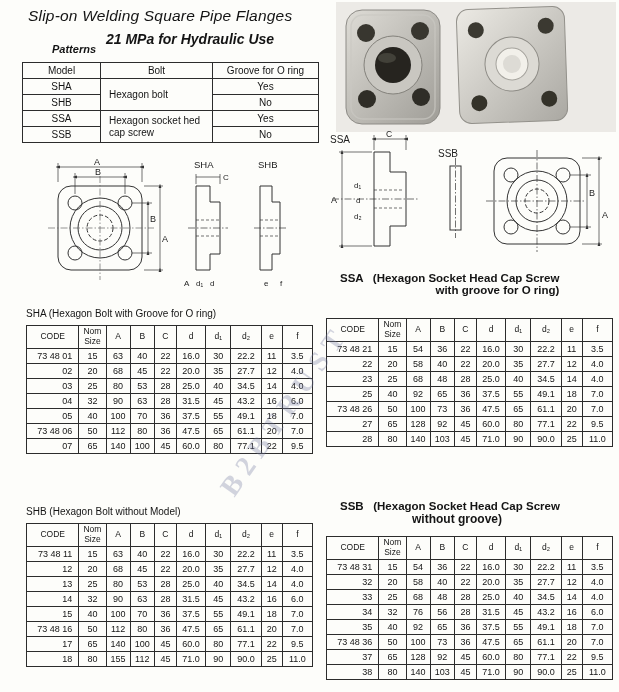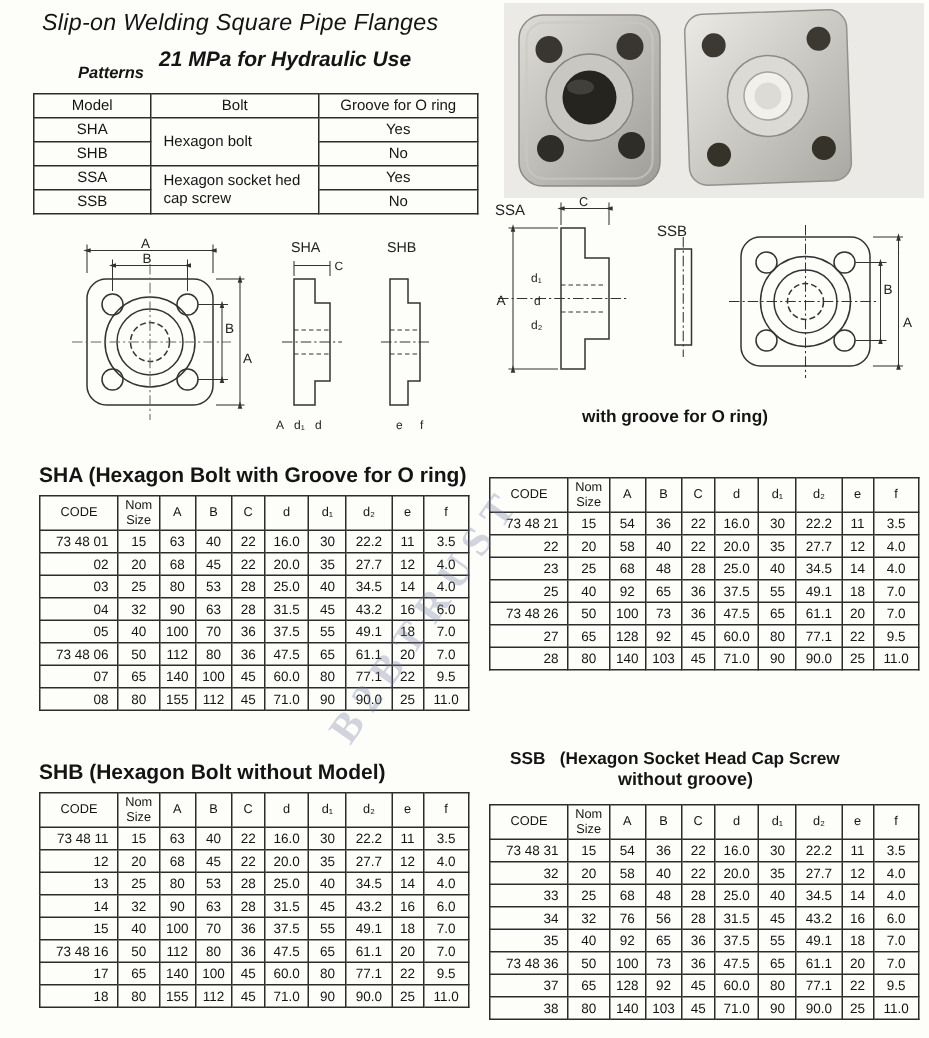--- a/index.html
+++ b/index.html
@@ -15,21 +15,21 @@
   .subtitle { font-size:14px; font-weight:bold; font-style:italic; }
 
   table { border-collapse:collapse; table-layout:fixed; background:#fdfdfa;padding-left:32px; }
 
   .ptable th, .ptable td {
     border:1px solid #2c2c2c; font-size:10px; font-weight:normal;
     text-align:center; padding:1px 3px; height:16px;
   }
   .ptable .bolt-cell { text-align:left; padding-left:8px; line-height:1.15; }
 
-  .theading { font-size:14px; font-weight:bold; margin-bottom:6px; white-space:pre; }
+  .theading { font-size:10px; font-weight:normal; margin-bottom:6px; white-space:pre; }
   .cap-line1 { font-size:11.5px; font-weight:bold; white-space:pre; }
   .cap-line2 { font-size:11.5px; font-weight:bold; padding-left:48px; white-space:pre;text-align:right; }
   .cap-line2b { font-size:12px; font-weight:bold; padding-left:72px; white-space:pre; }
 
   .dtable { width:287px;border-radius:16px; }
   .dtable th {
     border:1px solid #2c2c2c; font-size:8.5px; font-weight:normal;
     text-align:center; padding:1px 0; line-height:1.15;
   }
   .dtable td {
@@ -245,20 +245,21 @@
       <line x1="261" y1="49" x2="261" y2="101" marker-start="url(#ar2)" marker-end="url(#ar2)"></line>
       <line x1="256" y1="32" x2="276" y2="32"></line>
         <line x1="256" y1="118" x2="276" y2="118"></line>
       <line x1="273" y1="32" x2="273" y2="118" marker-start="url(#ar2)" marker-end="url(#ar2)"></line>
     </g>
     <text x="263" y="70" font-size="9">B</text>
     <text x="276" y="92" font-size="9">A</text>
   </svg>
 
   <div class="abs" style="left:340px; top:272px;">
+    <div class="cap-line1">SSA   (Hexagon Socket Head Cap Screw</div>
     <div class="cap-line2">with groove for O ring)</div>
   </div>
 
   <div class="abs" style="left:26px; top:308px; width:296px;">
     <div class="theading">SHA (Hexagon Bolt with Groove for O ring)</div>
     <table class="dtable">
       <colgroup>
           <col style="width:52px">
           <col style="width:27px">
           <col style="width:24px">
@@ -361,32 +362,20 @@
             <td>07</td>
             <td>65</td>
             <td>140</td>
             <td>100</td>
             <td>45</td>
             <td>60.0</td>
             <td>80</td>
             <td>77.1</td>
             <td>22</td>
             <td>9.5</td>
-          </tr>
-          <tr>
-            <td>08</td>
-            <td>80</td>
-            <td>155</td>
-            <td>112</td>
-            <td>45</td>
-            <td>71.0</td>
-            <td>90</td>
-            <td>90.0</td>
-            <td>25</td>
-            <td>11.0</td>
           </tr>
         </tbody>
     </table>
   </div>
 
   <div class="abs" style="left:326px; top:318px;">
     <table class="dtable">
       <colgroup>
           <col style="width:52px">
           <col style="width:27px">

